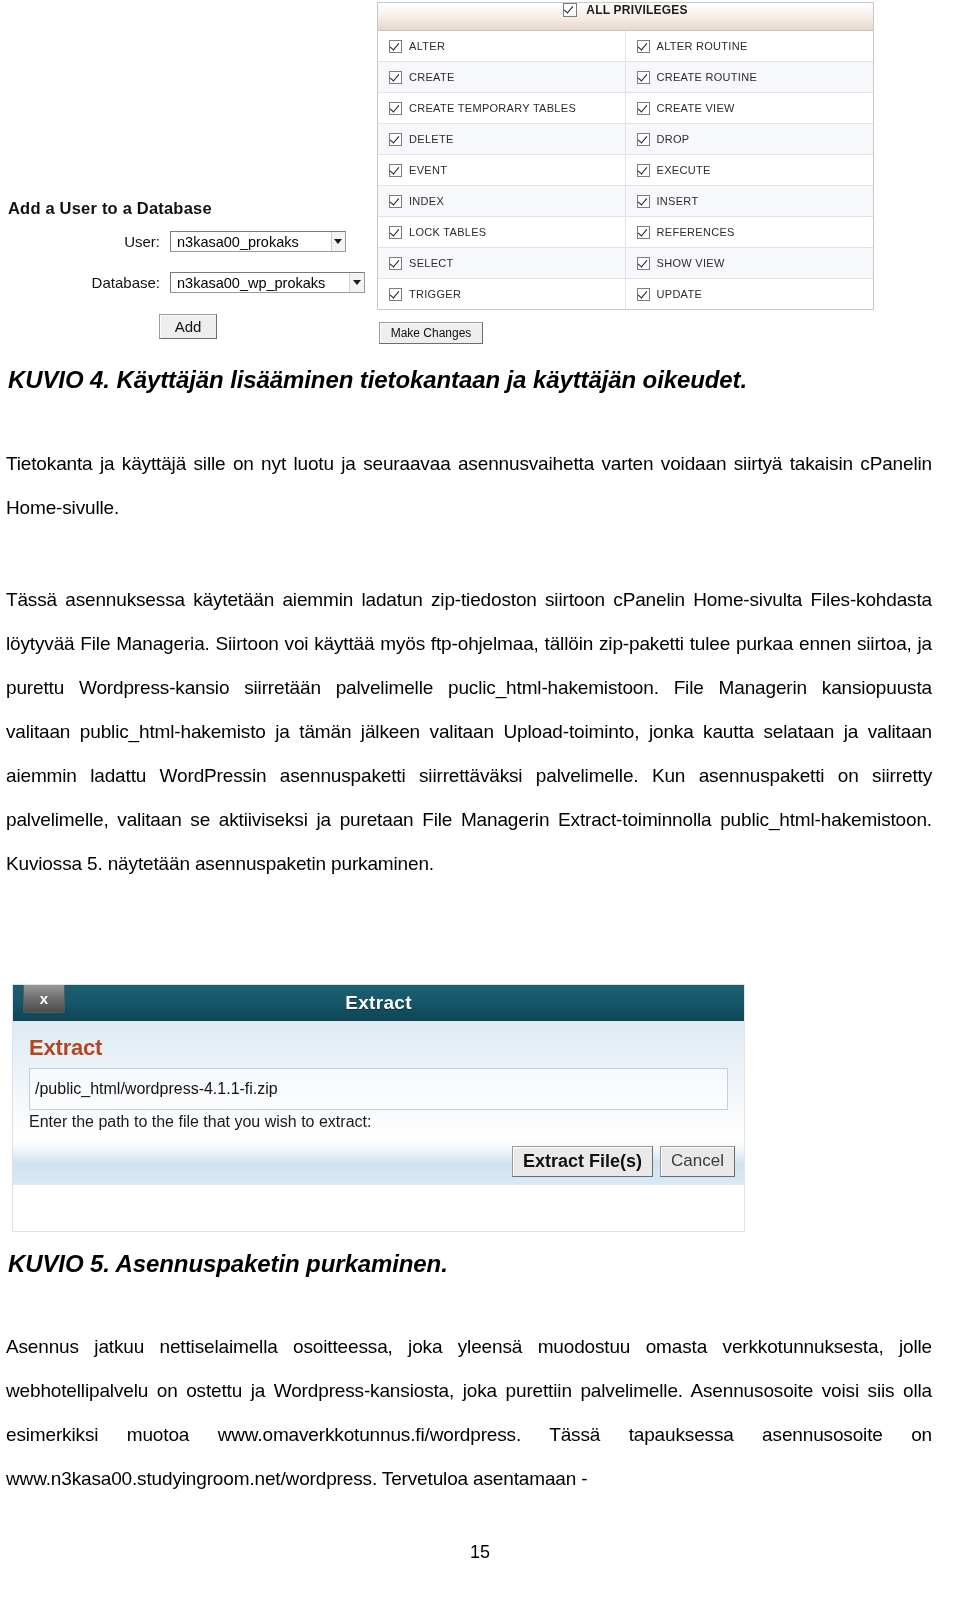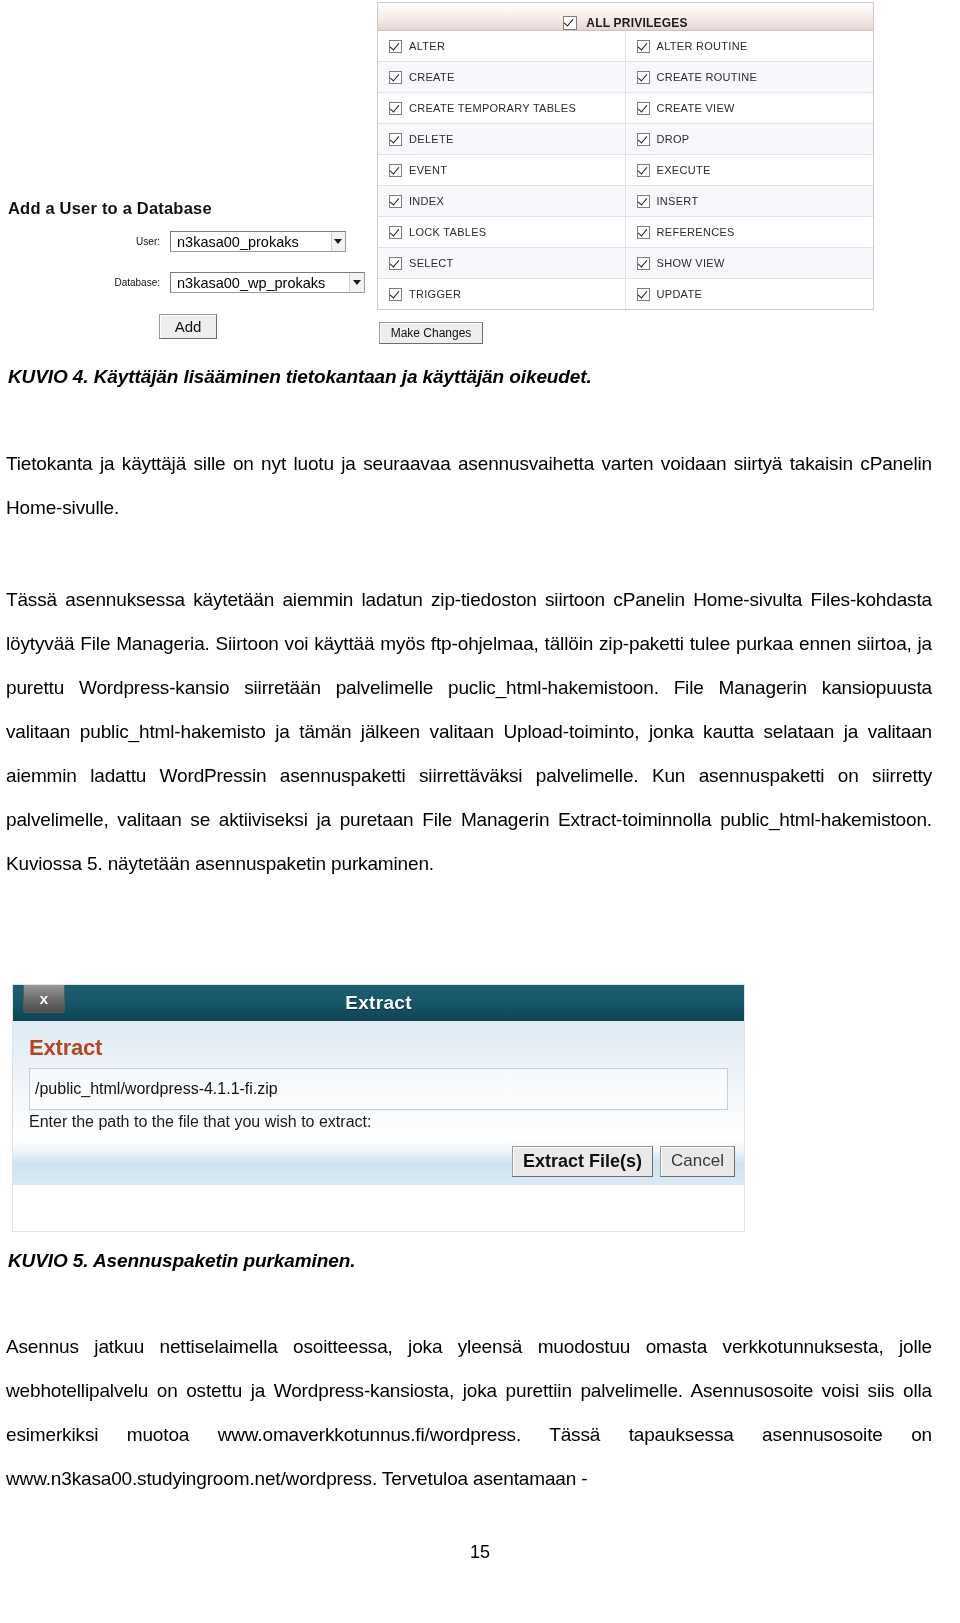--- a/index.html
+++ b/index.html
@@ -31,21 +31,21 @@
     border: 1px solid #c9c9c9;
     background: #ffffff;
     box-sizing: border-box;
     font-size: 11px;
   }
   .priv-head {
     height: 27px;
     background: linear-gradient(to bottom, #ffffff 0%, #f6ece7 55%, #e7d6cd 100%);
     border-bottom: 1px solid #cfc4bd;
     display: flex;
-    align-items: flex-end;
+    align-items: flex-start;
     justify-content: center;
     font-weight: bold;
     font-size: 12px;
     letter-spacing: .2px;
     color: #1c1c1c;
   }
   .priv-row {
     display: flex;
     border-bottom: 1px solid #e2e2e6;
     height: 30px;
@@ -91,21 +91,21 @@
     font-size: 16.5px;
     letter-spacing: .2px;
     color: #111;
   }
   .field-row {
     position: absolute;
     display: flex;
     align-items: center;
   }
   .field-row .lbl {
-    font-size: 10px;
+    font-size: 15px;
     color: #111;
     text-align: right;
     padding-right: 10px;
   }
   .fakeselect {
     border: 1px solid #9a9a9a;
     border-top-color: #7a7a7a;
     border-left-color: #7a7a7a;
     background: #ffffff;
     height: 21px;
@@ -150,21 +150,21 @@
     box-sizing: border-box;
   }
   .btn95.small { font-size: 12px; }
 
   
   .caption {
     position: absolute;
     left: 8px;
     font-style: italic;
     font-weight: bold;
-    font-size: 19px;
+    font-size: 24px;
     letter-spacing: -.1px;
     color: #000;
     white-space: nowrap;
   }
   .para {
     position: absolute;
     left: 6px;
     width: 926px;
     font-size: 19px;
     line-height: 44px;

